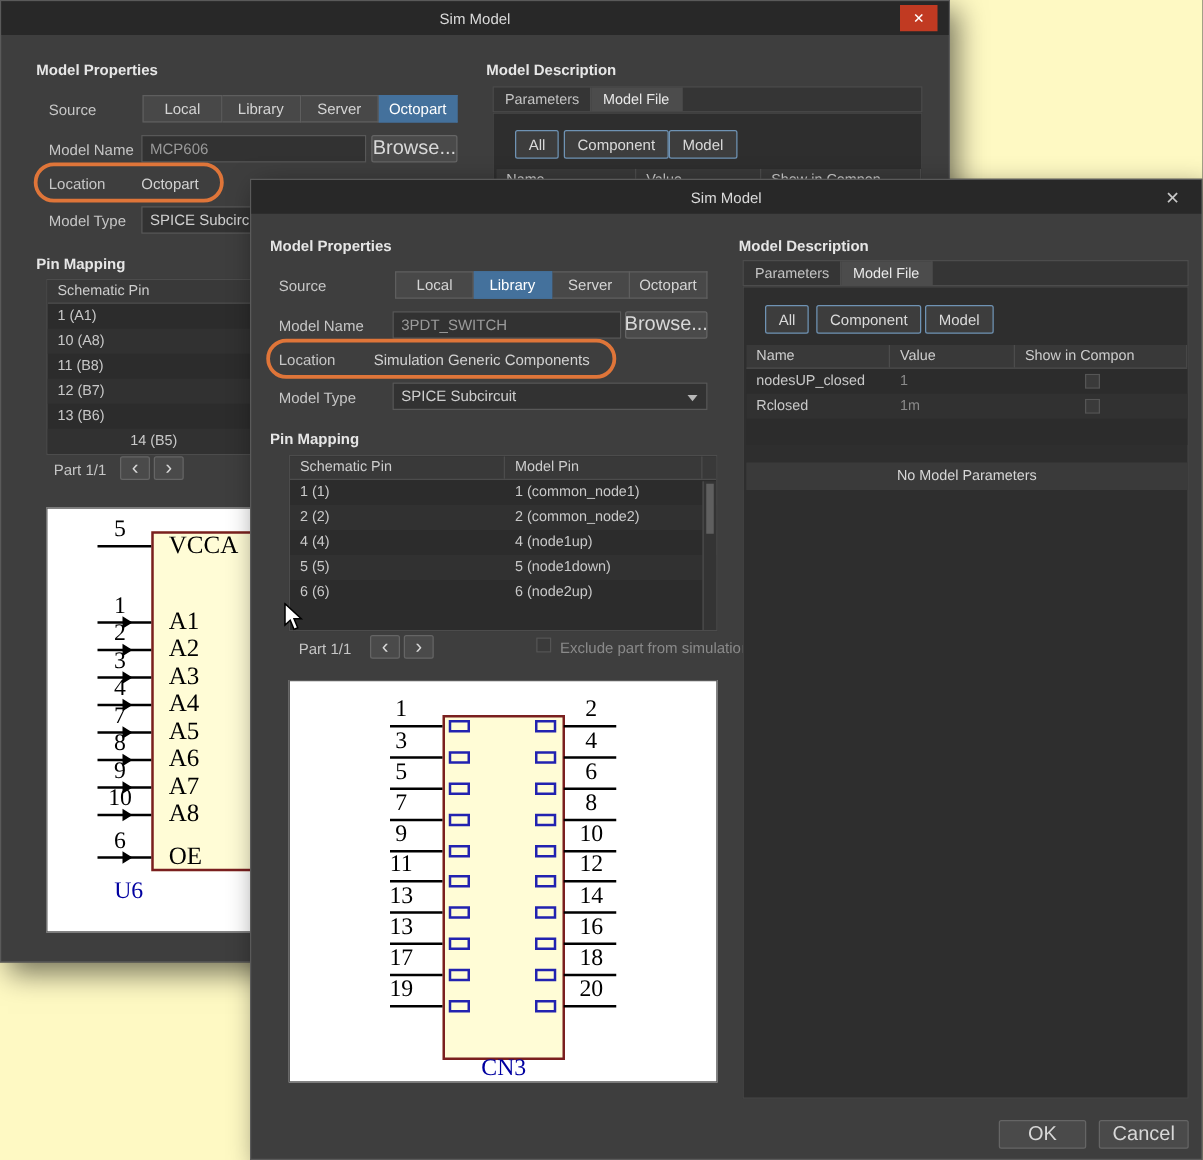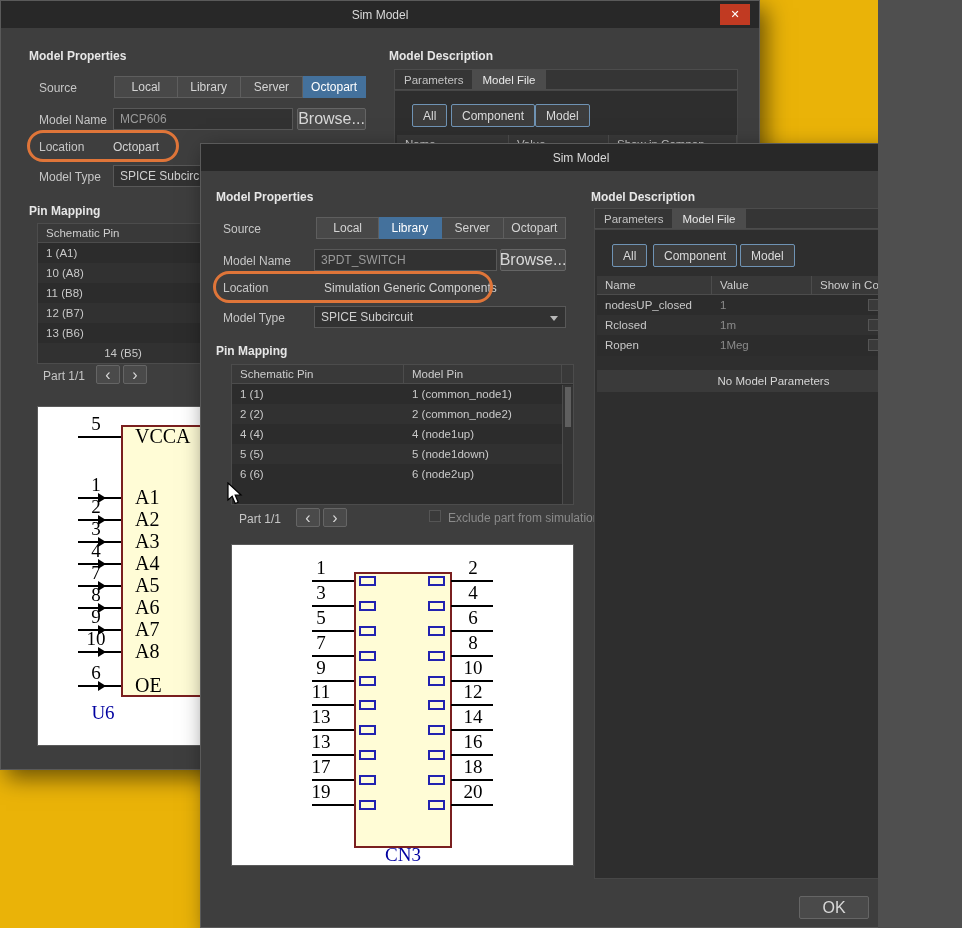--- a/index.html
+++ b/index.html
@@ -1,17 +1,17 @@
 <!DOCTYPE html>
 <html><head>
 <meta charset="utf-8">
 <style>
   * { box-sizing: border-box; }
   body { margin:0; background:#4f4f4f; font-family:"Liberation Sans", sans-serif; }
-  .stage { position:relative; width:878px; height:928px; overflow:hidden; background:#eab308; }
+  .stage { position:relative; width:962px; height:928px; overflow:hidden; background:#fef9c3; }
 
   .dlg { position:absolute; background:#3e3e3e; border:1px solid #5a5a5a; box-shadow:6px 8px 22px rgba(0,0,0,.55); }
   .tbar { position:absolute; left:0; top:0; right:0; height:27px; background:#282828; }
   .tbar .ttl { position:absolute; inset:0; display:flex; align-items:center; justify-content:center; color:#dadada; font-size:12px; }
   .xred { position:absolute; top:3px; right:9px; width:30px; height:21px; background:#c13a22; color:#fff; font-size:11px; display:flex; align-items:center; justify-content:center; cursor:default; }
   .xplain { position:absolute; top:4px; right:12px; width:22px; height:19px; color:#c8c8c8; font-size:14px; display:flex; align-items:center; justify-content:center; }
 
   .hd { position:absolute; font-size:12px; font-weight:bold; color:#e6e6e6; white-space:nowrap; }
   .lb { position:absolute; font-size:12px; color:#c6c6c6; white-space:nowrap; }
   .val { position:absolute; font-size:12px; color:#d2d2d2; white-space:nowrap; }
@@ -196,21 +196,21 @@
     <div class="seg" style="left:115px; top:73px; width:250px;">
       <div>Local</div>
       <div class="sel">Library</div>
       <div>Server</div>
       <div>Octopart</div>
     </div>
     <div class="lb" style="left:22px; top:110px;">Model Name</div>
     <div class="inp" style="left:113px; top:105px; width:183px;">3PDT_SWITCH</div>
     <div class="btn" style="left:299px; top:105px; width:66px; height:22px;">Browse...</div>
     <div class="lb" style="left:22px; top:137px;">Location</div>
-    <div class="val" style="left:123px; top:137px;">Simulation Generic Components</div>
+    <div class="val" style="left:98px; top:137px;">Simulation Generic Components</div>
     <div class="annot" style="left:12px; top:127px; width:280px; height:32px;"></div>
     <div class="lb" style="left:22px; top:167px;">Model Type</div>
     <div class="dd" style="left:113px; top:162px; width:252px;">
       <span>SPICE Subcircuit</span>
       <span class="dd-arrow"></span>
     </div>
 
     <div class="hd" style="left:15px; top:200px;">Pin Mapping</div>
     <div class="tbl" style="left:30px; top:220px; width:343px; height:141px;">
       <div class="thead">
@@ -339,27 +339,20 @@
                 <div class="ck"></div>
               </div>
           </div>
           <div class="tr">
             <div class="td" style="width:115px;">Rclosed</div>
             <div class="td" style="width:100px; color:#8a8a8a;">1m</div>
             <div class="td" style="flex:1; display:flex; padding-left:56px;">
                 <div class="ck"></div>
               </div>
           </div>
-          <div class="tr">
-            <div class="td" style="width:115px;">Ropen</div>
-            <div class="td" style="width:100px; color:#8a8a8a;">1Meg</div>
-            <div class="td" style="flex:1; display:flex; padding-left:56px;">
-                <div class="ck"></div>
-              </div>
-          </div>
         </div>
       </div>
       <div class="banner" style="left:2px; top:140px; width:353px; height:22px;">No Model Parameters</div>
     </div>
 
     <div class="btn" style="left:598px; top:752px; width:70px; height:23px;">OK</div>
     <div class="btn" style="left:678px; top:752px; width:72px; height:23px;">Cancel</div>
   </div>
 
   <svg class="cursor" style="left:226px; top:482px;" width="18" height="24" viewBox="0 0 18 24">

